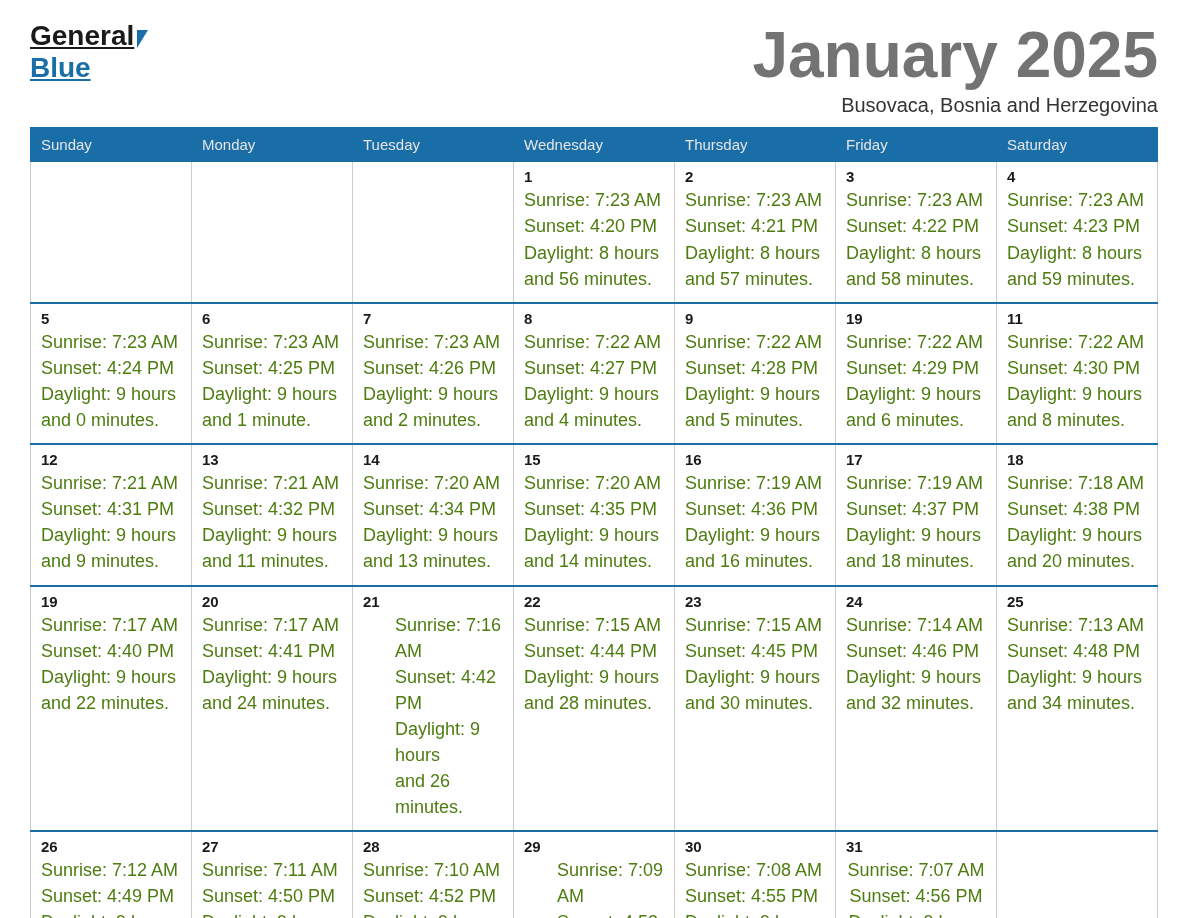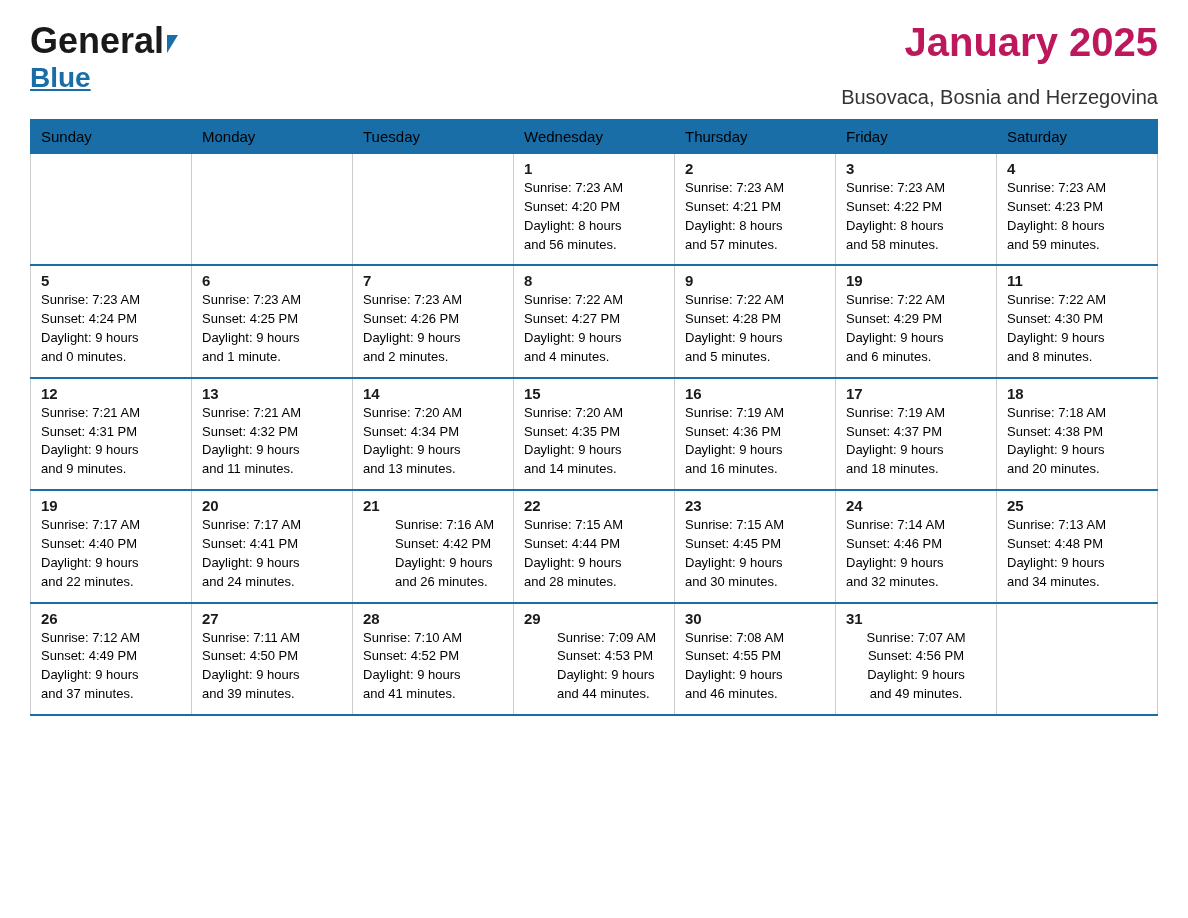--- a/index.html
+++ b/index.html
@@ -10,48 +10,49 @@
       width: 1188px;
       min-height: 918px;
     }
     .header {
       display: flex;
       justify-content: space-between;
       align-items: flex-start;
       margin-bottom: 10px;
     }
     .logo-text-general {
-      font-size: 36px;
+      font-size: 28px;
       font-weight: bold;
       color: #1a1a1a;
+      text-decoration: underline;
     }
     .title-section {
       text-align: right;
     }
     .month-title {
-      font-size: 40px;
+      font-size: 64px;
       font-weight: bold;
-      color: #be185d;
+      color: #737373;
       line-height: 1.1;
     }
     .location {
       font-size: 20px;
       color: #333;
-      margin-top: 22px;
+      margin-top: 4px;
     }
     .calendar {
       width: 100%;
       border-collapse: collapse;
       margin-top: 10px;
     }
     .calendar thead tr {
       background-color: #1a6ea8;
     }
     .calendar thead th {
-      color: #000000;
+      color: #e5e5e5;
       font-size: 15px;
       font-weight: normal;
       padding: 8px 10px;
       text-align: left;
       border: 1px solid #1a6ea8;
     }
     .calendar tbody tr {
       border-bottom: 2px solid #1a6ea8;
     }
     .calendar tbody td {
@@ -68,22 +69,22 @@
       border-left: 1px solid #ccc;
     }
     .day-number {
       font-size: 15px;
       font-weight: bold;
       color: #1a1a1a;
       display: block;
       margin-bottom: 2px;
     }
     .day-info {
-      font-size: 13px;
-      color: #000000;
+      font-size: 18px;
+      color: #4d7c0f;
       line-height: 1.45;
     }
     .empty-cell {
       background: #fff;
     }
     .logo-wrapper {
       display: flex;
       flex-direction: column;
       align-items: flex-start;
     }

